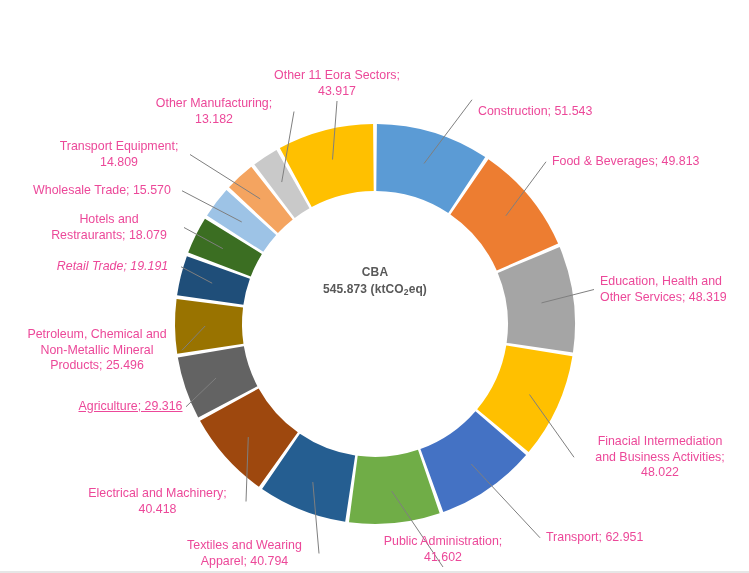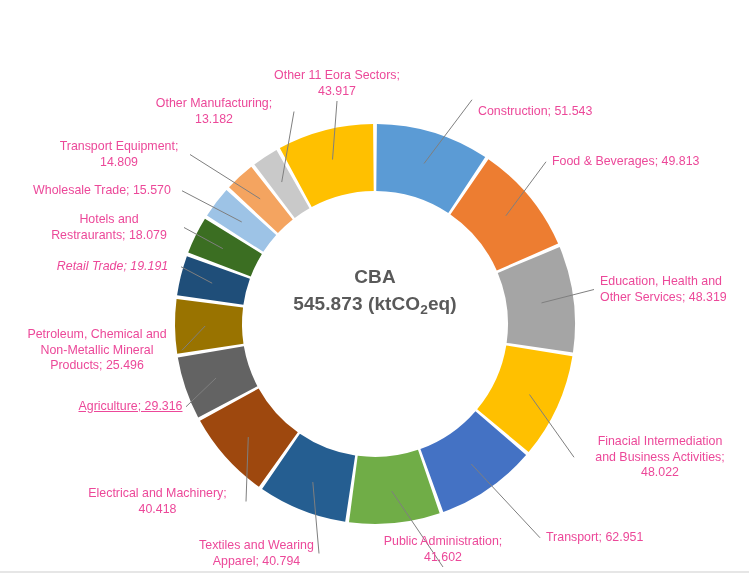--- a/index.html
+++ b/index.html
@@ -24,21 +24,21 @@
     left: 0;
     top: 0;
   }
   .center-label {
     position: absolute;
     left: 275px;
     top: 264px;
     width: 200px;
     text-align: center;
     color: #595959;
-    font-size: 19px;
+    font-size: 12px;
     font-weight: bold;
     line-height: 1.42;
     letter-spacing: 0.1px;
   }
   .center-label .line3 { white-space: nowrap; }
   .callout {
     position: absolute;
     color: #ec4899;
     font-size: 12.4px;
     line-height: 1.25;
@@ -103,21 +103,21 @@
       <div class="callout right" style="left: 478px; top: 92px; width: 240px; margin-top: 12px;">Construction; 51.543</div>
       <div class="callout right" style="left: 552px; top: 154px; width: 200px;">Food &amp; Beverages; 49.813</div>
       <div class="callout right" style="left: 600px; top: 274px; width: 145px;">Education, Health and
 Other Services; 48.319</div>
       <div class="callout center" style="left: 580px; top: 434px; width: 160px;">Finacial Intermediation
 and Business Activities;
 48.022</div>
       <div class="callout right" style="left: 546px; top: 530px; width: 180px;">Transport; 62.951</div>
       <div class="callout center" style="left: 368px; top: 534px; width: 150px;">Public Administration;
 41.602</div>
-      <div class="callout center" style="left: 184px; top: 538px; width: 145px;">Textiles and Wearing
+      <div class="callout center" style="left: 172px; top: 538px; width: 145px;">Textiles and Wearing
 Apparel; 40.794</div>
       <div class="callout left" style="left: 75px; top: 486px; width: 165px;">Electrical and Machinery;
 40.418</div>
       <div class="callout left" style="left: 68px; top: 399px; width: 125px; text-decoration: underline;">Agriculture; 29.316</div>
       <div class="callout center" style="left: 18px; top: 327px; width: 158px;">Petroleum, Chemical and
 Non-Metallic Mineral
 Products; 25.496</div>
       <div class="callout left" style="left: 50px; top: 259px; width: 125px; font-style: italic;">Retail Trade; 19.191</div>
       <div class="callout center" style="left: 40px; top: 212px; width: 138px;">Hotels and
 Restraurants; 18.079</div>

